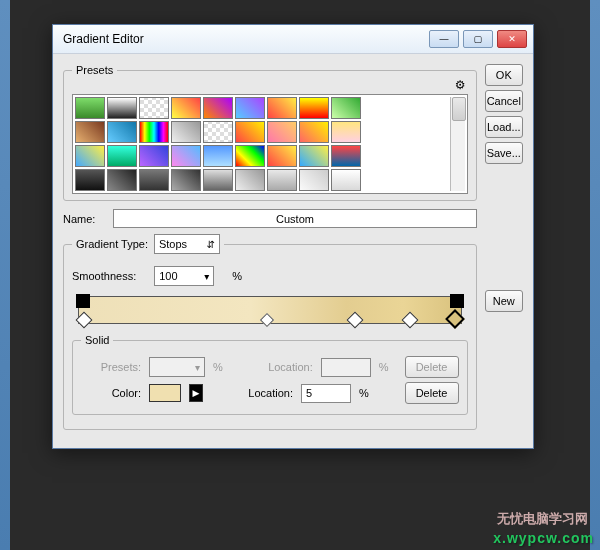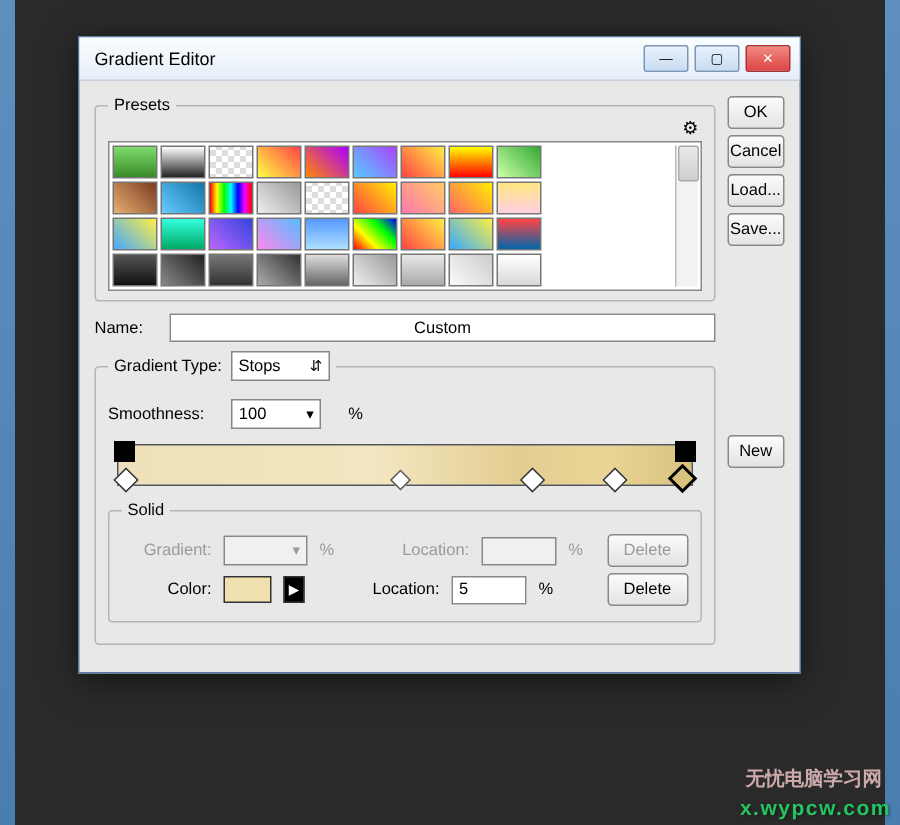--- a/index.html
+++ b/index.html
@@ -146,21 +146,21 @@
           <div class="cstop" style="left:6px"></div>
           <div class="mid" style="left:48%"></div>
           <div class="cstop" style="left:70%"></div>
           <div class="cstop" style="left:84%"></div>
           <div class="cstop sel" style="right:6px"></div>
         </div>
 
         <fieldset>
           <legend>Solid</legend>
           <div class="stops-row disabled-txt">
-            <span class="lbl">Gradient:</span>
+            <span class="lbl">Presets:</span>
             <span class="select" style="width:46px;background:#f0f0f0">
                 <span></span>
                 <span class="caret">▾</span>
               </span>
             <span>%</span>
             <span style="width:14px"></span>
             <span class="lbl">Location:</span>
             <input class="small" type="text" disabled="" style="background: rgb(240, 240, 240);">
             <span>%</span>
             <span style="flex:1"></span>

